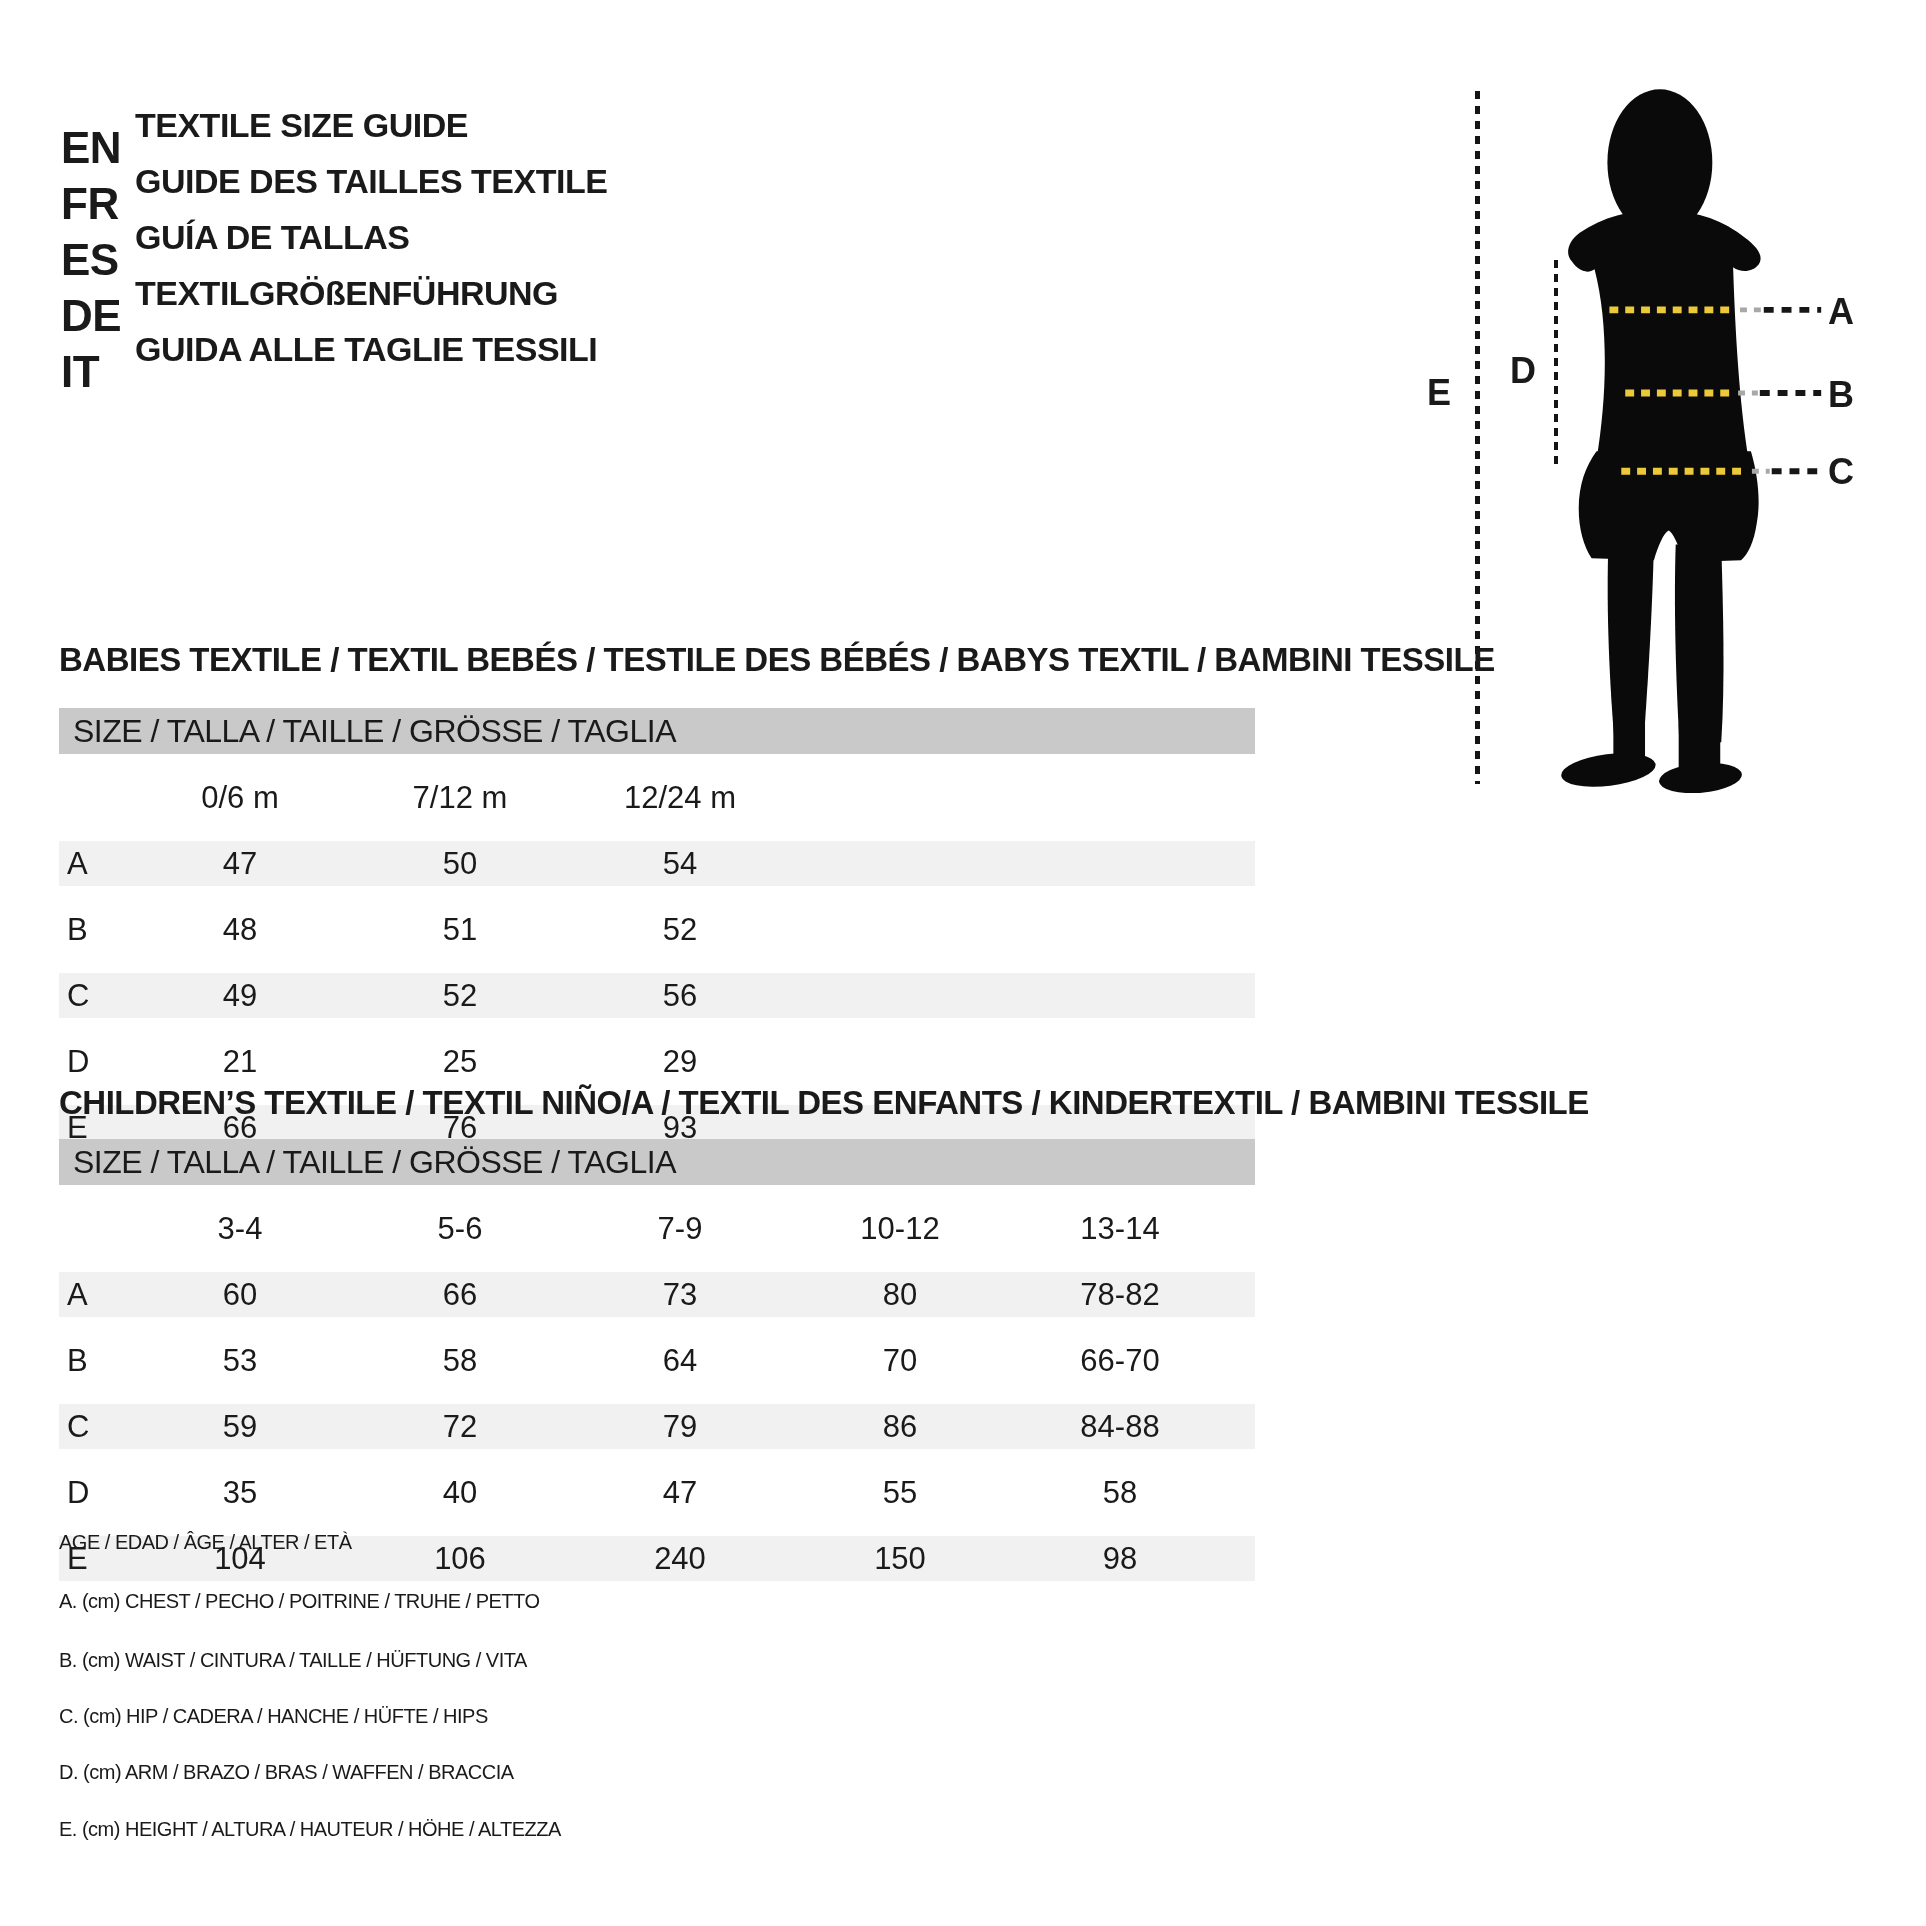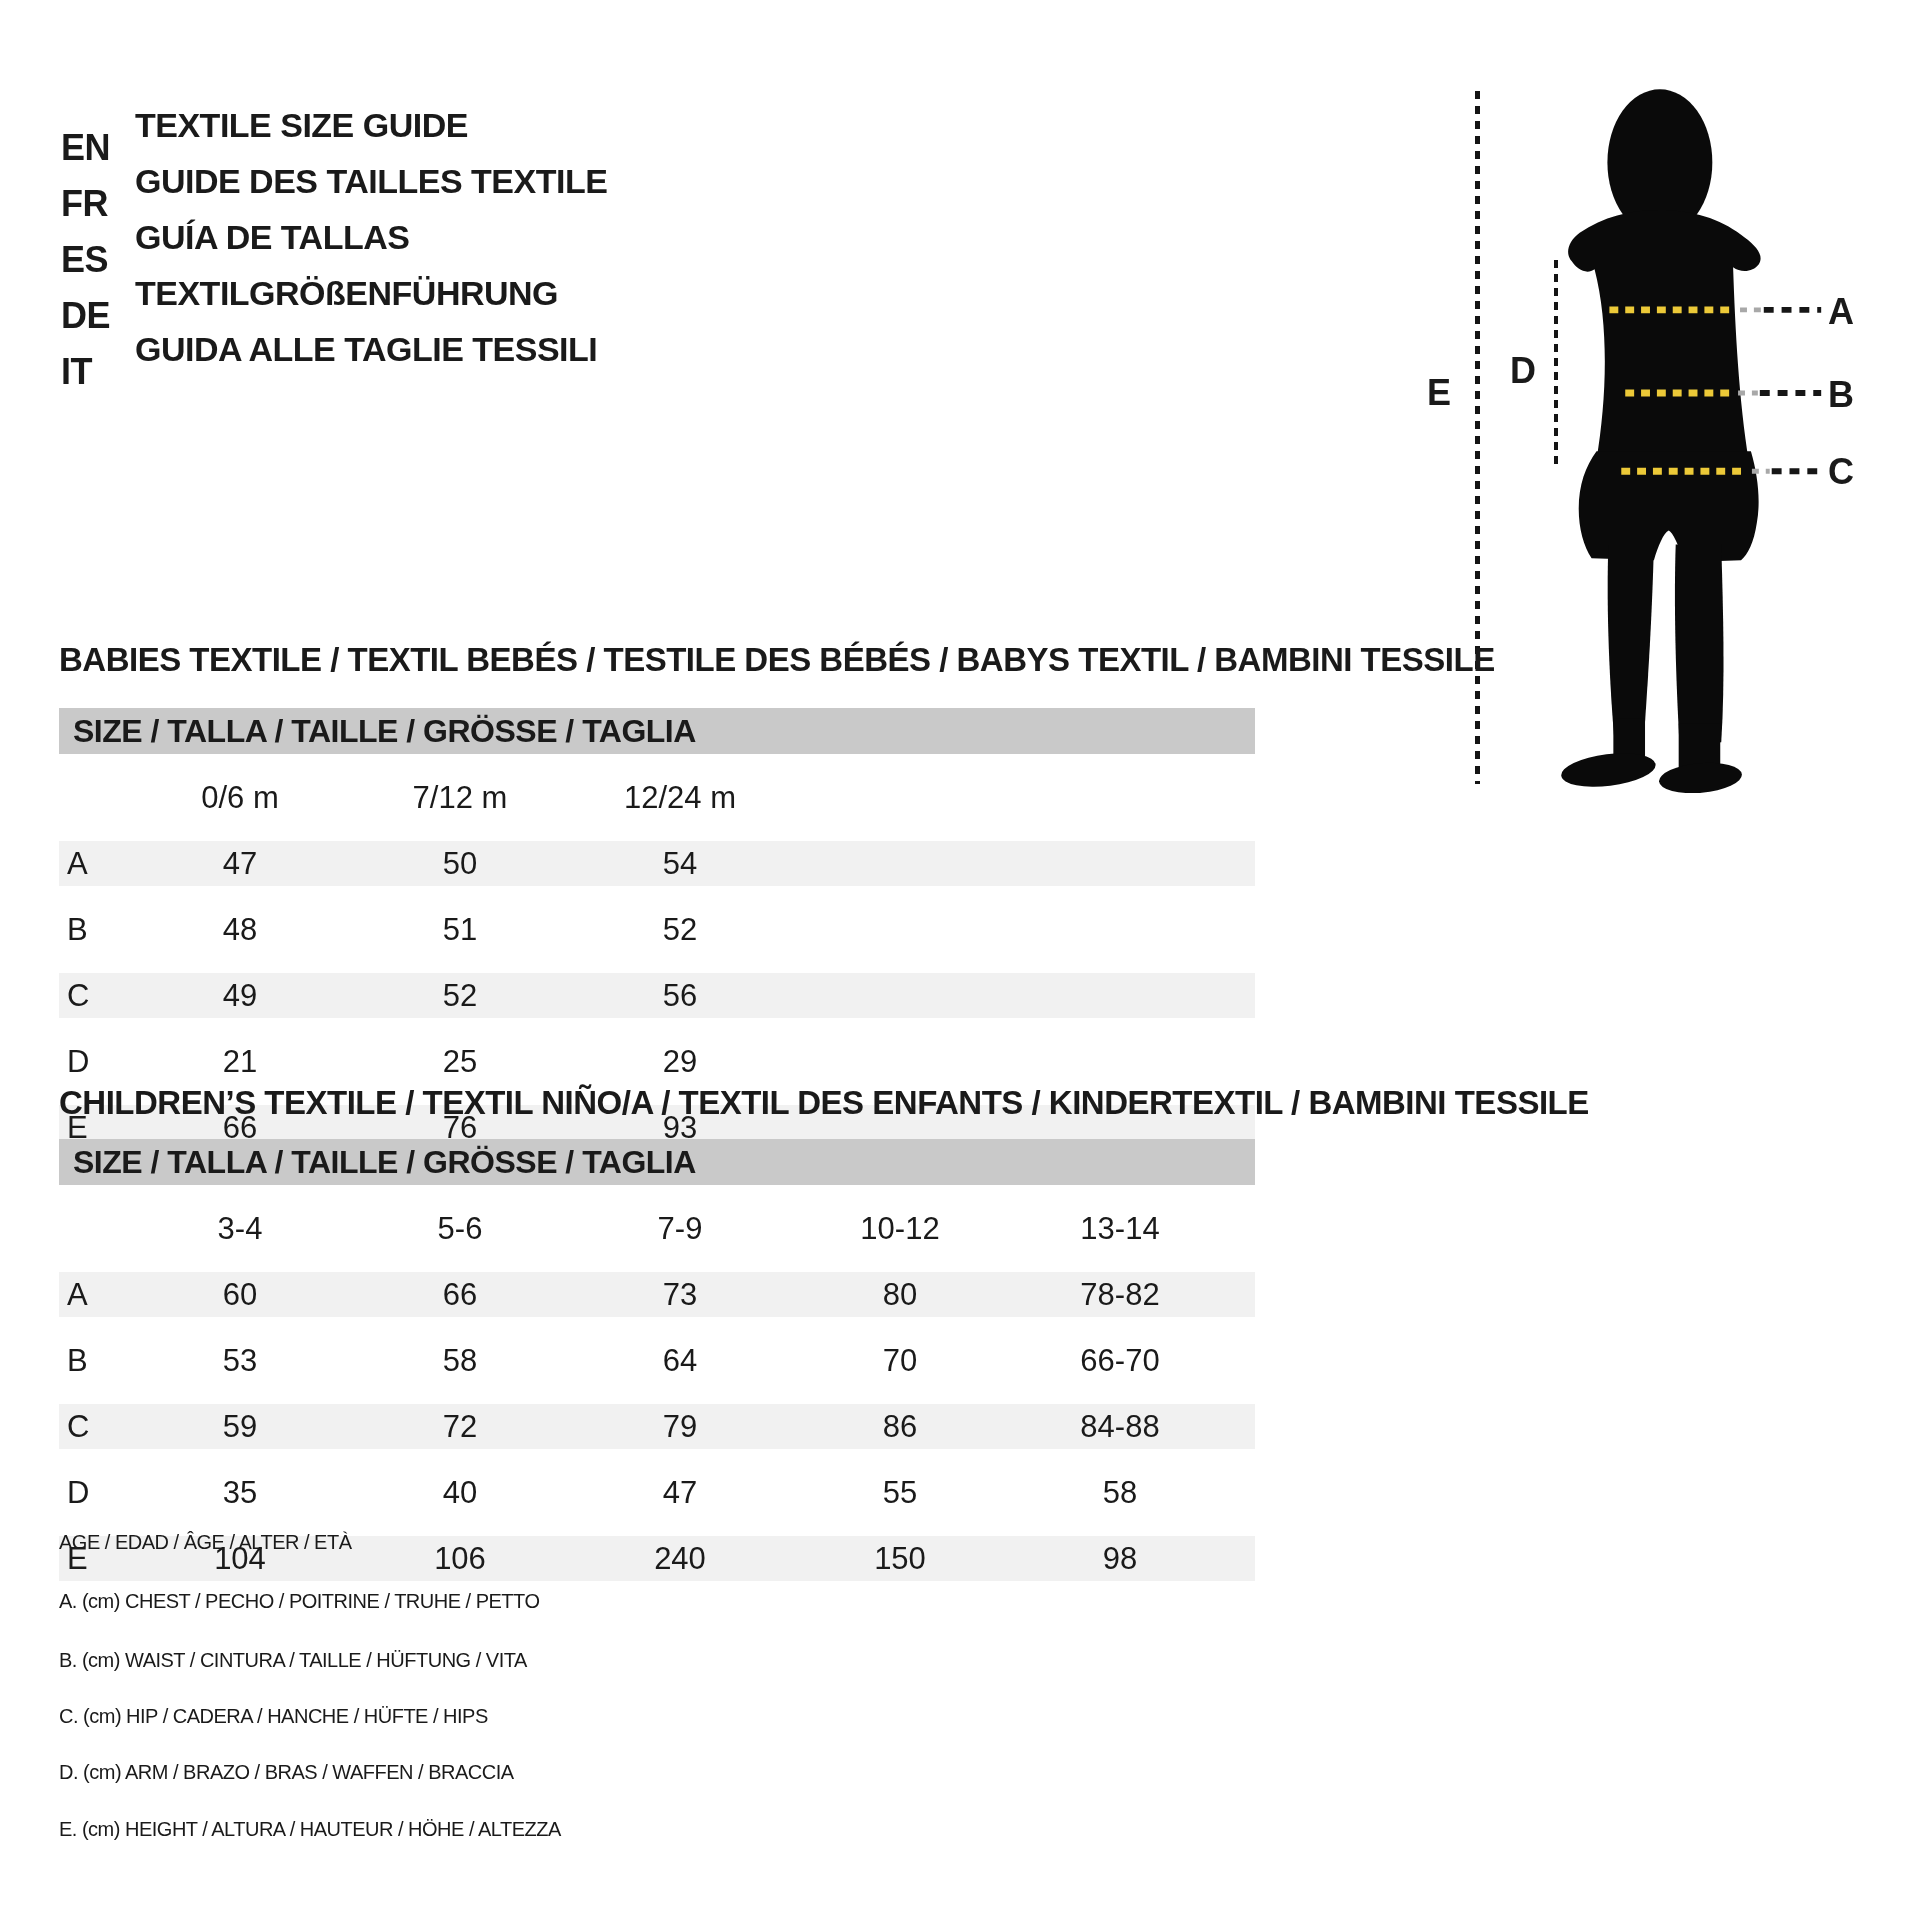--- a/index.html
+++ b/index.html
@@ -10,35 +10,35 @@
     --silhouette:#0a0a0a;
   }
   *{margin:0;padding:0;box-sizing:border-box;}
   html,body{background:#ffffff;}
   body{font-family:"Liberation Sans", sans-serif;color:var(--text);}
   .page{position:relative;width:1927px;height:1927px;background:#ffffff;overflow:hidden;}
 
   
   .lang-block{position:absolute;left:61px;top:97px;}
   .lang-row{display:flex;height:56px;align-items:center;}
-  .lang-code{width:74px;font-size:36px;font-weight:bold;letter-spacing:-0.5px;margin-top:46px;}
+  .lang-code{width:74px;font-size:44px;font-weight:bold;letter-spacing:-0.5px;margin-top:46px;}
   .lang-label{font-size:34px;font-weight:bold;letter-spacing:-0.5px;white-space:nowrap;}
 
   
   .section-title{position:absolute;left:59px;height:40px;line-height:40px;
     font-size:33px;font-weight:bold;letter-spacing:-0.5px;white-space:nowrap;}
   .title-babies{top:640px;}
   .title-children{top:1071px;margin-top:12px;}
 
   
   .sg-table{position:absolute;left:59px;width:1196px;}
   .t-babies{top:708px;}
   .t-children{top:1139px;}
   .size-bar{height:46px;line-height:46px;background:var(--bar-gray);
-    padding-left:14px;font-size:32px;font-weight:bold;letter-spacing:-0.5px;white-space:nowrap;}
+    padding-left:14px;font-size:32px;font-weight:normal;letter-spacing:-0.5px;white-space:nowrap;}
   .trow{display:flex;height:45px;align-items:center;background:transparent;margin-top:21px;}
   .trow.stripe{background:var(--stripe-gray);}
   .cell-letter{width:71px;padding-left:8px;font-size:31px;line-height:45px;}
   .cell{width:220px;text-align:center;font-size:31px;line-height:45px;}
   .col-h{font-size:31px;}
 
   
   .legend-line{position:absolute;left:59px;height:40px;line-height:40px;
     font-size:20px;font-weight:normal;letter-spacing:-0.5px;white-space:nowrap;}
 

